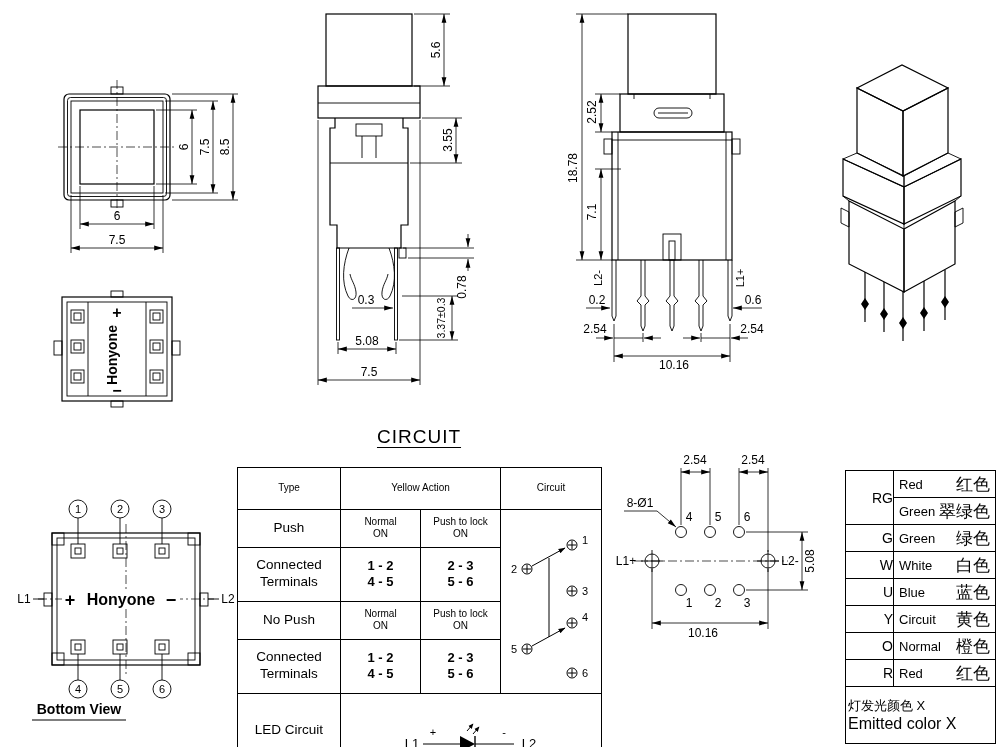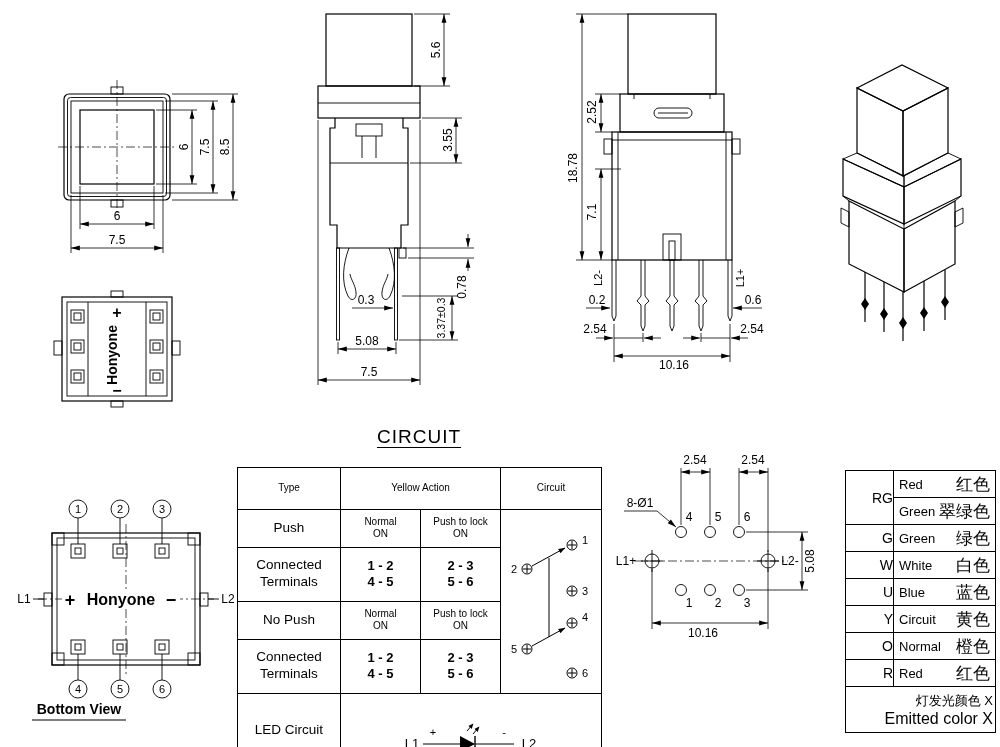--- a/index.html
+++ b/index.html
@@ -27,21 +27,21 @@
   .c14 { font-size:13.5px; }
   .c13 { font-size:13px;font-weight:bold; }
   .c12 { font-size:10px;margin-top:11px; }
   td.schcell, td.ledcell { padding:0; line-height:0; vertical-align:top; }
 
   table.colors { position:absolute; left:845px; top:470px; border-collapse:collapse; table-layout:fixed; width:150px; }
   table.colors td { border:1px solid #000; color:#000; vertical-align:middle; }
   td.code { text-align:right; font-size:14px; }
   .nm { display:flex; justify-content:space-between; align-items:center; padding:0 5px; }
   .nm .en { font-size:13px; } .nm .cn { font-size:17px; }
-  td.foot { text-align:right; padding:4px 2px; }
+  td.foot { text-align:left; padding:10px 2px; }
   td.foot .fcn { font-size:13px; } td.foot .fen { font-size:16px; }
 </style>
 </head>
 <body>
 
 <div id="canvas">
 
 <svg class="main" width="1000" height="747" viewBox="0 0 1000 747">
   <defs>
     <marker id="arr" markerWidth="13" markerHeight="8" refX="11.5" refY="4" orient="auto-start-reverse" markerUnits="strokeWidth">

